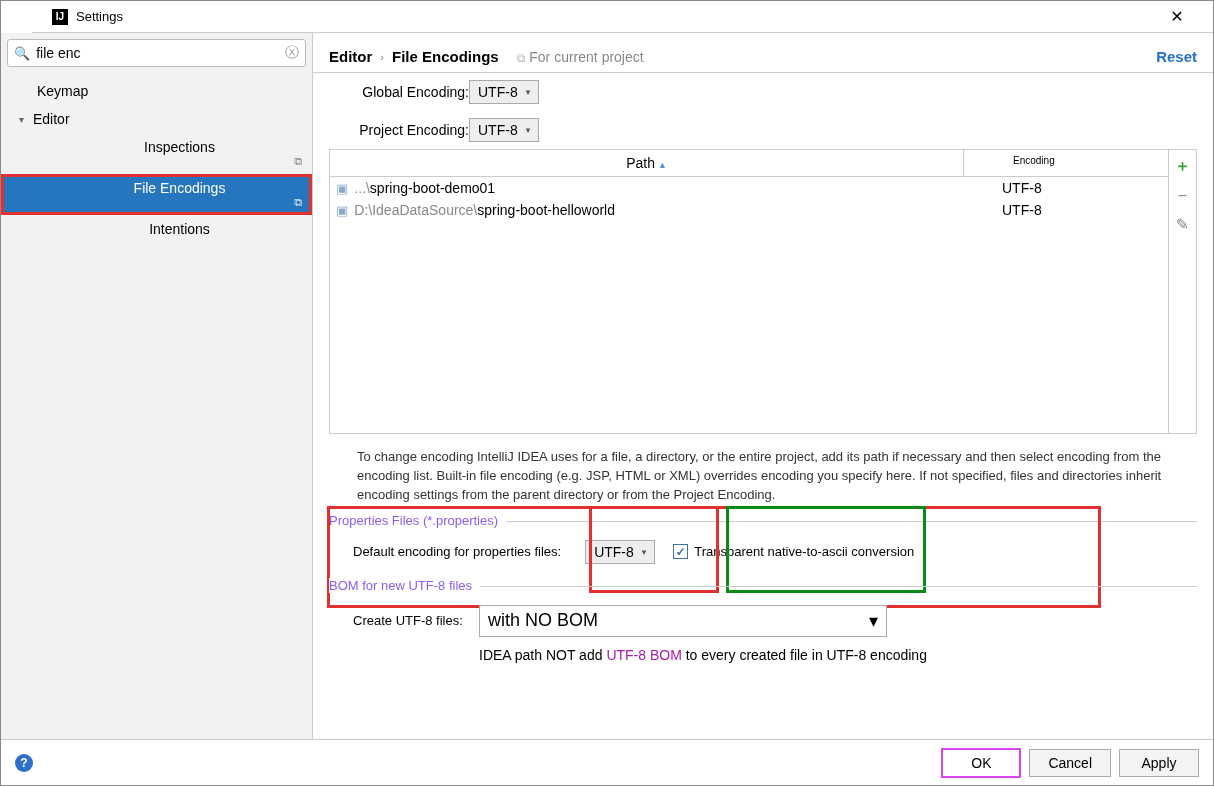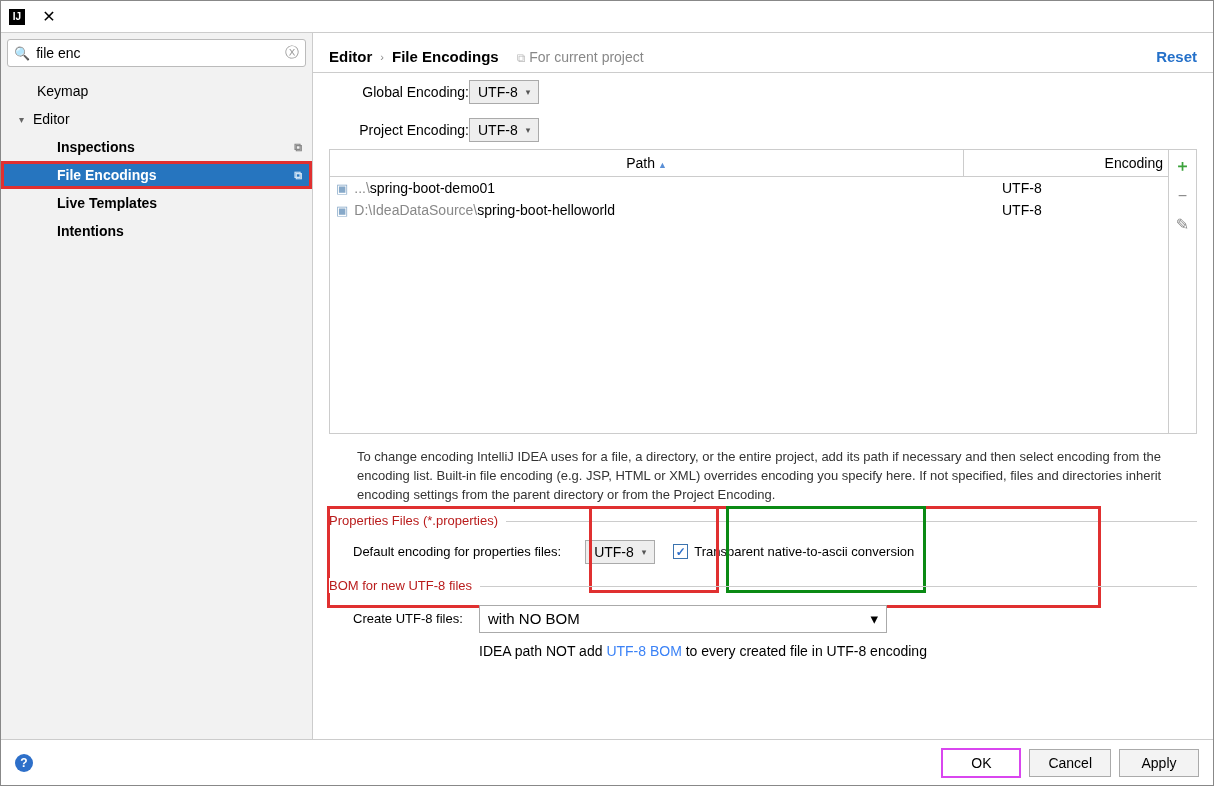--- a/index.html
+++ b/index.html
@@ -1,102 +1,103 @@
 <!DOCTYPE html>
 <html><head>
 <meta charset="utf-8">
 <style>
   * { box-sizing: border-box; margin: 0; padding: 0; }
   body { font-family: "Segoe UI", Arial, sans-serif; font-size: 13px; color: #000; background: #fff; width: 1214px; height: 786px; overflow: hidden; border: 1px solid #888; }
   
-  .titlebar { height: 32px; display: flex; align-items: center; padding: 0 8px; border-bottom: 1px solid #ccc; }
+  .titlebar { height: 32px; display: flex; align-items: center; padding: 0 20px; border-bottom: 1px solid #ccc; margin-left: 31px; }
   .titlebar .app-icon { width: 16px; height: 16px; background: #000; display: inline-flex; align-items: center; justify-content: center; margin-right: 8px; }
   .titlebar .app-icon span { color: #fff; font-size: 10px; font-weight: bold; }
   .titlebar .title { flex: 1; font-size: 13px; }
   .titlebar .close { width: 32px; text-align: center; font-size: 16px; cursor: pointer; }
   
   .main { display: flex; height: 706px; }
   
   .sidebar { width: 312px; border-right: 1px solid #ccc; background: #f2f2f2; display: flex; flex-direction: column; }
   .search-row { padding: 6px; }
   .search-box { display: flex; align-items: center; background: #fff; border: 1px solid #bbb; border-radius: 3px; padding: 4px 6px; }
   .search-box .search-icon { color: #888; font-size: 13px; margin-right: 6px; }
   .search-box input { border: none; outline: none; flex: 1; font-size: 14px; font-family: inherit; }
   .search-box .clear-icon { color: #999; font-size: 14px; cursor: pointer; }
   
   .tree { padding-top: 4px; }
   .tree-item { display: flex; align-items: center; padding: 6px 10px; font-size: 14px; cursor: pointer; }
   .tree-item.section { font-weight: normal; padding-left: 36px; }
   .tree-item.expandable { padding-left: 18px; }
-  .tree-item.child { padding-left: 56px; font-weight: bold; }
+  .tree-item.child { padding-left: 56px; font-weight: normal; flex-direction: column; }
   .tree-item .chevron { width: 14px; font-size: 10px; color: #666; }
   .tree-item .copy-icon { margin-left: auto; color: #888; font-size: 11px; }
   .tree-item.selected { background: #2675bf; color: #fff; }
   .tree-item.selected .copy-icon { color: #d0e4f5; }
   .tree-item.highlight1 { outline: 3px solid #e03030; outline-offset: -3px; }
   
   .content { flex: 1; display: flex; flex-direction: column; padding: 8px 16px 0 16px; }
   
   .breadcrumb-row { display: flex; align-items: center; height: 32px; border-bottom: 1px solid #ccc; margin: 0 -16px; padding: 0 16px; }
   .breadcrumb-row .crumb { font-size: 15px; }
   .breadcrumb-row .bold { font-weight: bold; }
   .breadcrumb-row .sep { margin: 0 8px; color: #888; font-size: 11px;}
   .breadcrumb-row .context { color: #888; margin-left: 18px; font-size: 14px; }
   .breadcrumb-row .ctx-icon { color: #bbb; font-size: 12px; margin-right: 4px;}
   .breadcrumb-row .reset { margin-left: auto; color: #2470c9; font-weight: bold; font-size: 15px; cursor: pointer; }
   
   .form-row { display: flex; align-items: center; padding: 7px 0; }
   .form-row label { width: 140px; font-size: 14px; text-align: right; }
   .select-box { border: 1px solid #aaa; background: #eee; padding: 3px 8px; font-size: 14px; display: inline-flex; align-items: center; min-width: 70px; }
   .select-box .caret { margin-left: 8px; font-size: 9px; color: #555; }
-  .select-wide { border: 1px solid #aaa; background: #fff; padding: 4px 8px; font-size: 15px; display: inline-flex; align-items: center; width: 408px; }
+  .select-wide { border: 1px solid #aaa; background: #fff; padding: 4px 8px; font-size: 18px; display: inline-flex; align-items: center; width: 408px; }
   
   .grid-wrap { display: flex; border: 1px solid #ccc; height: 285px; }
   .grid { flex: 1; }
   .grid-head { display: flex; background: #fff; border-bottom: 1px solid #ccc; gap: 44px; }
   .gh-path { flex: 1; text-align: center; padding: 5px; font-size: 14px; border-right: 1px solid #ccc; }
-  .gh-enc { width: 160px; text-align: right; padding: 5px; font-size: 14px; }
+  .gh-enc { width: 160px; text-align: left; padding: 5px; font-size: 10px; }
   .sort-ind { color: #5a8fd6; font-size: 9px; margin-left: 3px; }
   .grid-row { display: flex; padding: 3px 6px; font-size: 14px; }
   .gr-path { flex: 1; display: flex; align-items: center; }
   .gr-enc { width: 160px; }
   .folder-icon { color: #87a9c9; margin-right: 6px; font-size: 13px; }
   .dim { color: #888; }
   .grid-toolbar { width: 28px; border-left: 1px solid #ccc; display: flex; flex-direction: column; align-items: center; padding-top: 6px; gap: 10px; }
   .grid-toolbar .tb-btn { font-size: 16px; color: #888; cursor: pointer; }
   .grid-toolbar .tb-btn.add { color: #3ba23b; font-weight: bold; }
   
   .helptext { padding: 14px 8px 8px 28px; font-size: 13px; color: #333; line-height: 1.45; }
   
   .fieldset { border: none; border-top: 1px solid #ccc; margin-top: 8px; padding-top: 14px; padding-bottom: 10px; position: relative; }
-  .fieldset .legend { position: absolute; top: -9px; left: 0; background: #fff; padding-right: 8px; font-size: 13px; color: #b91c1c; }
+  .fieldset .legend { position: absolute; top: -9px; left: 0; background: #fff; padding-right: 8px; font-size: 13px; color: #8b5cf6; }
   .prop-row { display: flex; align-items: center; padding: 4px 0 4px 24px; }
   .cb { width: 15px; height: 15px; border: 1px solid #3b73af; display: inline-flex; align-items: center; justify-content: center; margin-right: 6px; }
   .cb .check { color: #2d6fc9; font-size: 12px; font-weight: bold; }
   
   .box-red { border: 3px solid #e03030; position: absolute; pointer-events: none; }
   .box-green { border: 3px solid #0a8a14; position: absolute; pointer-events: none; }
   .rel { position: relative; }
   
   .infonote { padding: 6px 0 0 150px; font-size: 14px; }
-  .infonote a { color: #3b82f6; text-decoration: none; }
+  .infonote a { color: #a21caf; text-decoration: none; }
   
   .footer { height: 46px; border-top: 1px solid #ccc; display: flex; align-items: center; padding: 0 14px; }
   .footer .help-icon { width: 18px; height: 18px; border-radius: 50%; background: #2d6fc9; color: #fff; display: inline-flex; align-items: center; justify-content: center; font-size: 12px; font-weight: bold; cursor: pointer; }
   .footer .spacer { flex: 1; }
   .footer button { min-width: 80px; padding: 5px 18px; margin-left: 8px; font-size: 14px; background: #f3f3f3; border: 1px solid #aaa; cursor: pointer; font-family: inherit; }
   .footer button.primary { border: 2px solid #d946ef; background: #fff; }
 </style>
 </head>
 <body>
 
 <div class="titlebar">
   <span class="app-icon">
       <span>IJ</span>
     </span>
+  <span class="title">Settings</span>
   <span class="close">✕</span>
 </div>
 
 <div class="main">
   <div class="sidebar">
     <div class="search-row">
       <div class="search-box">
         <span class="search-icon">🔍</span>
         <input type="text" value="file enc" style="">
         <span class="clear-icon">ⓧ</span>
@@ -112,23 +113,20 @@
       </div>
       <div class="tree-item child">
         <span>Inspections</span>
         <span class="copy-icon">⧉</span>
       </div>
       <div class="tree-item child selected highlight1">
         <span>File Encodings</span>
         <span class="copy-icon">⧉</span>
       </div>
       <div class="tree-item child">
-        <span>Live Templates</span>
-      </div>
-      <div class="tree-item child">
         <span>Intentions</span>
       </div>
     </div>
   </div>
 
   <div class="content">
     <div class="breadcrumb-row">
       <span class="crumb bold">Editor</span>
       <span class="sep">›</span>
       <span class="crumb bold">File Encodings</span>

